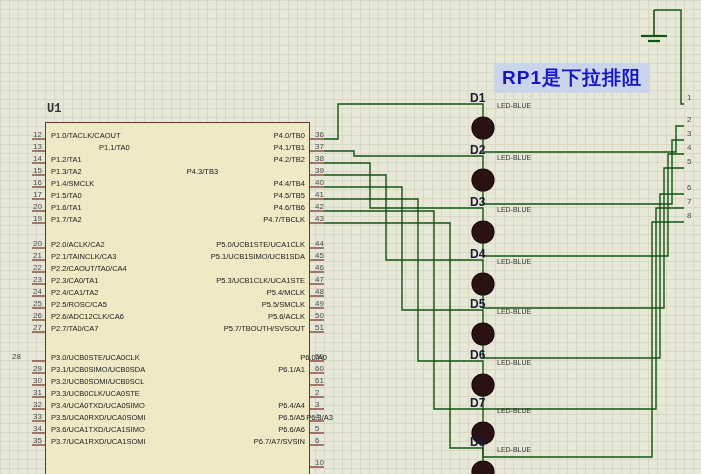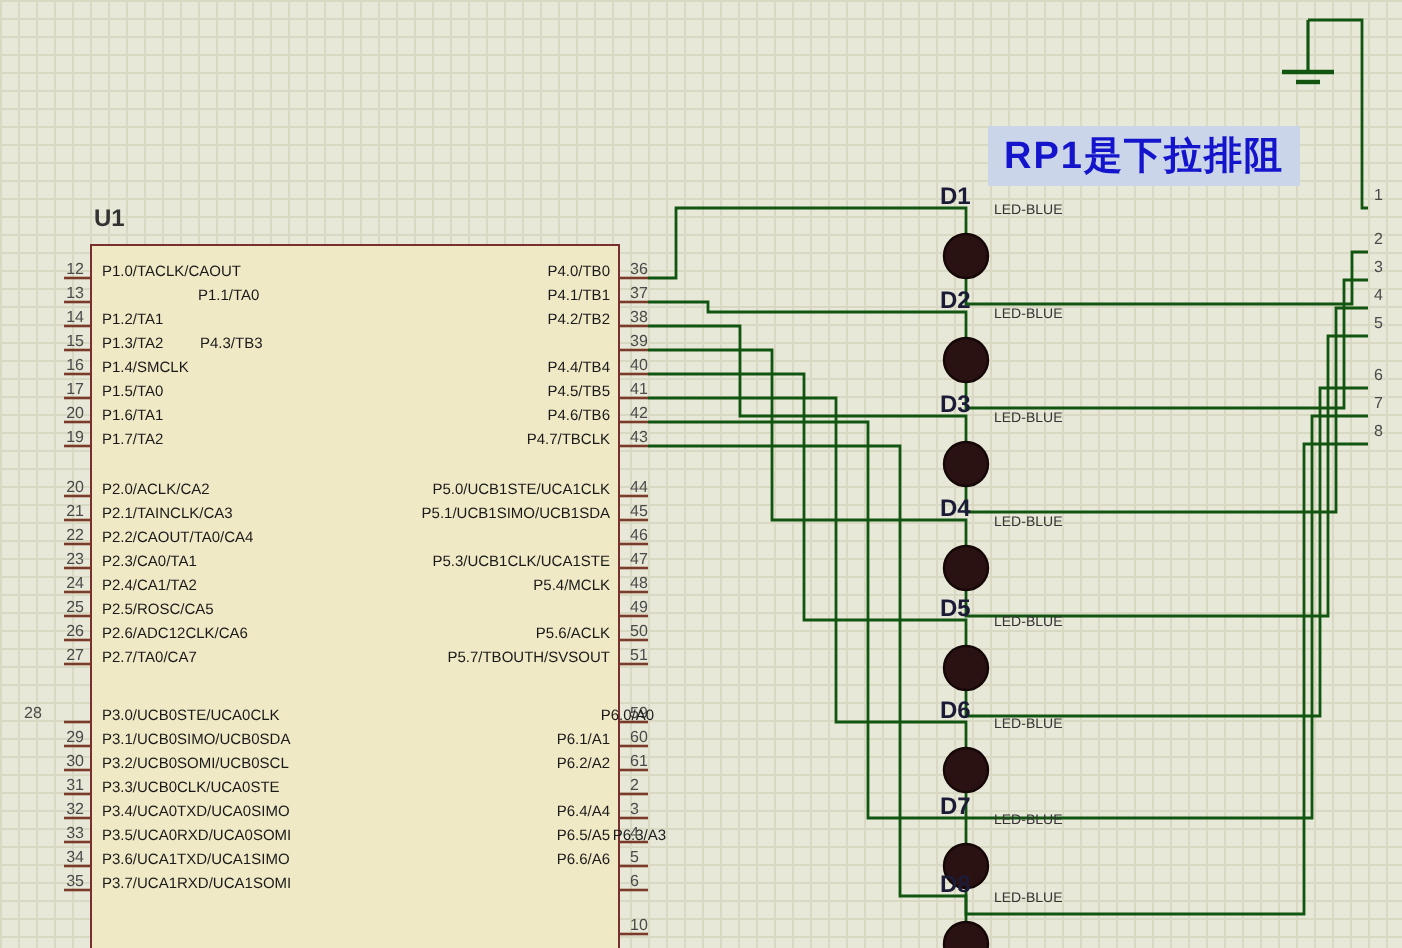--- a/index.html
+++ b/index.html
@@ -15,21 +15,21 @@
     font-family:"Liberation Sans", sans-serif;
   }
   #wires{position:absolute;left:0;top:0;}
   .t{position:absolute;color:#1a1a1a;white-space:nowrap;line-height:10px;}
   #chip-body{
     position:absolute;left:45px;top:122px;width:265px;height:360px;
     background:#f0e9c6;border:1.5px solid #7a2f2f;box-sizing:border-box;
   }
   #chip-ref{
     position:absolute;left:47px;top:104px;
-    font-size:12px;font-weight:600;color:#333;
+    font-size:12px;font-weight:600;color:#333;font-family:Liberation Mono, monospace;
   }
   #annotation{
     position:absolute;left:494px;top:63px;
     padding:2px 8px;
     background:#cbd5ea;
     color:#1414cc;font-size:19px;font-weight:bold;letter-spacing:1px;
   }
 </style>
 </head>
 <body>
@@ -174,58 +174,59 @@
     <div class="t" style="left: 51px; top: 425px; font-size: 7.5px;">P3.6/UCA1TXD/UCA1SIMO</div>
     <div class="t" style="left: 12px; top: 436px; width: 30px; text-align: right; font-size: 8px; color: rgb(74, 74, 74);">35</div>
     <div class="t" style="left: 51px; top: 437px; font-size: 7.5px;">P3.7/UCA1RXD/UCA1SOMI</div>
     <div class="t" style="left: 315px; top: 130px; width: 24px; font-size: 8px; color: rgb(74, 74, 74);">36</div>
     <div class="t" style="left: 100px; width: 205px; text-align: right; top: 131px; font-size: 7.5px;">P4.0/TB0</div>
     <div class="t" style="left: 315px; top: 142px; width: 24px; font-size: 8px; color: rgb(74, 74, 74);">37</div>
     <div class="t" style="left: 100px; width: 205px; text-align: right; top: 143px; font-size: 7.5px;">P4.1/TB1</div>
     <div class="t" style="left: 315px; top: 154px; width: 24px; font-size: 8px; color: rgb(74, 74, 74);">38</div>
     <div class="t" style="left: 100px; width: 205px; text-align: right; top: 155px; font-size: 7.5px;">P4.2/TB2</div>
     <div class="t" style="left: 315px; top: 166px; width: 24px; font-size: 8px; color: rgb(74, 74, 74);">39</div>
-    <div class="t" style="left: 100px; width: 205px; text-align: left; top: 167px; font-size: 7.5px;">P4.3/TB3</div>
+    <div class="t" style="left: 100px; width: 205px; text-align: center; top: 167px; font-size: 7.5px;">P4.3/TB3</div>
     <div class="t" style="left: 315px; top: 178px; width: 24px; font-size: 8px; color: rgb(74, 74, 74);">40</div>
     <div class="t" style="left: 100px; width: 205px; text-align: right; top: 179px; font-size: 7.5px;">P4.4/TB4</div>
     <div class="t" style="left: 315px; top: 190px; width: 24px; font-size: 8px; color: rgb(74, 74, 74);">41</div>
     <div class="t" style="left: 100px; width: 205px; text-align: right; top: 191px; font-size: 7.5px;">P4.5/TB5</div>
     <div class="t" style="left: 315px; top: 202px; width: 24px; font-size: 8px; color: rgb(74, 74, 74);">42</div>
     <div class="t" style="left: 100px; width: 205px; text-align: right; top: 203px; font-size: 7.5px;">P4.6/TB6</div>
     <div class="t" style="left: 315px; top: 214px; width: 24px; font-size: 8px; color: rgb(74, 74, 74);">43</div>
     <div class="t" style="left: 100px; width: 205px; text-align: right; top: 215px; font-size: 7.5px;">P4.7/TBCLK</div>
     <div class="t" style="left: 315px; top: 239px; width: 24px; font-size: 8px; color: rgb(74, 74, 74);">44</div>
     <div class="t" style="left: 100px; width: 205px; text-align: right; top: 240px; font-size: 7.5px;">P5.0/UCB1STE/UCA1CLK</div>
     <div class="t" style="left: 315px; top: 251px; width: 24px; font-size: 8px; color: rgb(74, 74, 74);">45</div>
     <div class="t" style="left: 100px; width: 205px; text-align: right; top: 252px; font-size: 7.5px;">P5.1/UCB1SIMO/UCB1SDA</div>
     <div class="t" style="left: 315px; top: 263px; width: 24px; font-size: 8px; color: rgb(74, 74, 74);">46</div>
     <div class="t" style="left: 315px; top: 275px; width: 24px; font-size: 8px; color: rgb(74, 74, 74);">47</div>
     <div class="t" style="left: 100px; width: 205px; text-align: right; top: 276px; font-size: 7.5px;">P5.3/UCB1CLK/UCA1STE</div>
     <div class="t" style="left: 315px; top: 287px; width: 24px; font-size: 8px; color: rgb(74, 74, 74);">48</div>
     <div class="t" style="left: 100px; width: 205px; text-align: right; top: 288px; font-size: 7.5px;">P5.4/MCLK</div>
     <div class="t" style="left: 315px; top: 299px; width: 24px; font-size: 8px; color: rgb(74, 74, 74);">49</div>
+    <div class="t" style="left: 100px; width: 205px; text-align: right; top: 300px; font-size: 7.5px;">P5.5/SMCLK</div>
     <div class="t" style="left: 315px; top: 311px; width: 24px; font-size: 8px; color: rgb(74, 74, 74);">50</div>
     <div class="t" style="left: 100px; width: 205px; text-align: right; top: 312px; font-size: 7.5px;">P5.6/ACLK</div>
     <div class="t" style="left: 315px; top: 323px; width: 24px; font-size: 8px; color: rgb(74, 74, 74);">51</div>
     <div class="t" style="left: 100px; width: 205px; text-align: right; top: 324px; font-size: 7.5px;">P5.7/TBOUTH/SVSOUT</div>
     <div class="t" style="left: 315px; top: 352px; width: 24px; font-size: 8px; color: rgb(74, 74, 74);">59</div>
     <div class="t" style="left: 100px; width: 227px; text-align: right; top: 353px; font-size: 7.5px;">P6.0/A0</div>
     <div class="t" style="left: 315px; top: 364px; width: 24px; font-size: 8px; color: rgb(74, 74, 74);">60</div>
     <div class="t" style="left: 100px; width: 205px; text-align: right; top: 365px; font-size: 7.5px;">P6.1/A1</div>
     <div class="t" style="left: 315px; top: 376px; width: 24px; font-size: 8px; color: rgb(74, 74, 74);">61</div>
-    <div class="t" style="left: 100px; width: 205px; text-align: right; top: 377px; font-size: 7.5px;">P6.2/A2</div>
     <div class="t" style="left: 315px; top: 388px; width: 24px; font-size: 8px; color: rgb(74, 74, 74);">2</div>
     <div class="t" style="left: 100px; width: 233px; text-align: right; top: 389px; font-size: 7.5px; margin-top: 24px;">P6.3/A3</div>
     <div class="t" style="left: 315px; top: 400px; width: 24px; font-size: 8px; color: rgb(74, 74, 74);">3</div>
     <div class="t" style="left: 100px; width: 205px; text-align: right; top: 401px; font-size: 7.5px;">P6.4/A4</div>
     <div class="t" style="left: 315px; top: 412px; width: 24px; font-size: 8px; color: rgb(74, 74, 74);">4</div>
     <div class="t" style="left: 100px; width: 205px; text-align: right; top: 413px; font-size: 7.5px;">P6.5/A5</div>
     <div class="t" style="left: 315px; top: 424px; width: 24px; font-size: 8px; color: rgb(74, 74, 74);">5</div>
     <div class="t" style="left: 100px; width: 205px; text-align: right; top: 425px; font-size: 7.5px;">P6.6/A6</div>
     <div class="t" style="left: 315px; top: 436px; width: 24px; font-size: 8px; color: rgb(74, 74, 74);">6</div>
+    <div class="t" style="left: 100px; width: 205px; text-align: right; top: 437px; font-size: 7.5px;">P6.7/A7/SVSIN</div>
     <div class="t" style="left: 315px; top: 458px; width: 24px; font-size: 8px; color: rgb(74, 74, 74);">10</div>
     <div class="t" style="left: 470px; top: 93px; font-size: 12px; font-weight: bold; color: rgb(27, 27, 56);">D1</div>
     <div class="t" style="left: 497px; top: 101px; font-size: 7px; color: rgb(51, 51, 51);">LED-BLUE</div>
     <div class="t" style="left: 470px; top: 145px; font-size: 12px; font-weight: bold; color: rgb(27, 27, 56);">D2</div>
     <div class="t" style="left: 497px; top: 153px; font-size: 7px; color: rgb(51, 51, 51);">LED-BLUE</div>
     <div class="t" style="left: 470px; top: 197px; font-size: 12px; font-weight: bold; color: rgb(27, 27, 56);">D3</div>
     <div class="t" style="left: 497px; top: 205px; font-size: 7px; color: rgb(51, 51, 51);">LED-BLUE</div>
     <div class="t" style="left: 470px; top: 249px; font-size: 12px; font-weight: bold; color: rgb(27, 27, 56);">D4</div>
     <div class="t" style="left: 497px; top: 257px; font-size: 7px; color: rgb(51, 51, 51);">LED-BLUE</div>
     <div class="t" style="left: 470px; top: 299px; font-size: 12px; font-weight: bold; color: rgb(27, 27, 56);">D5</div>

